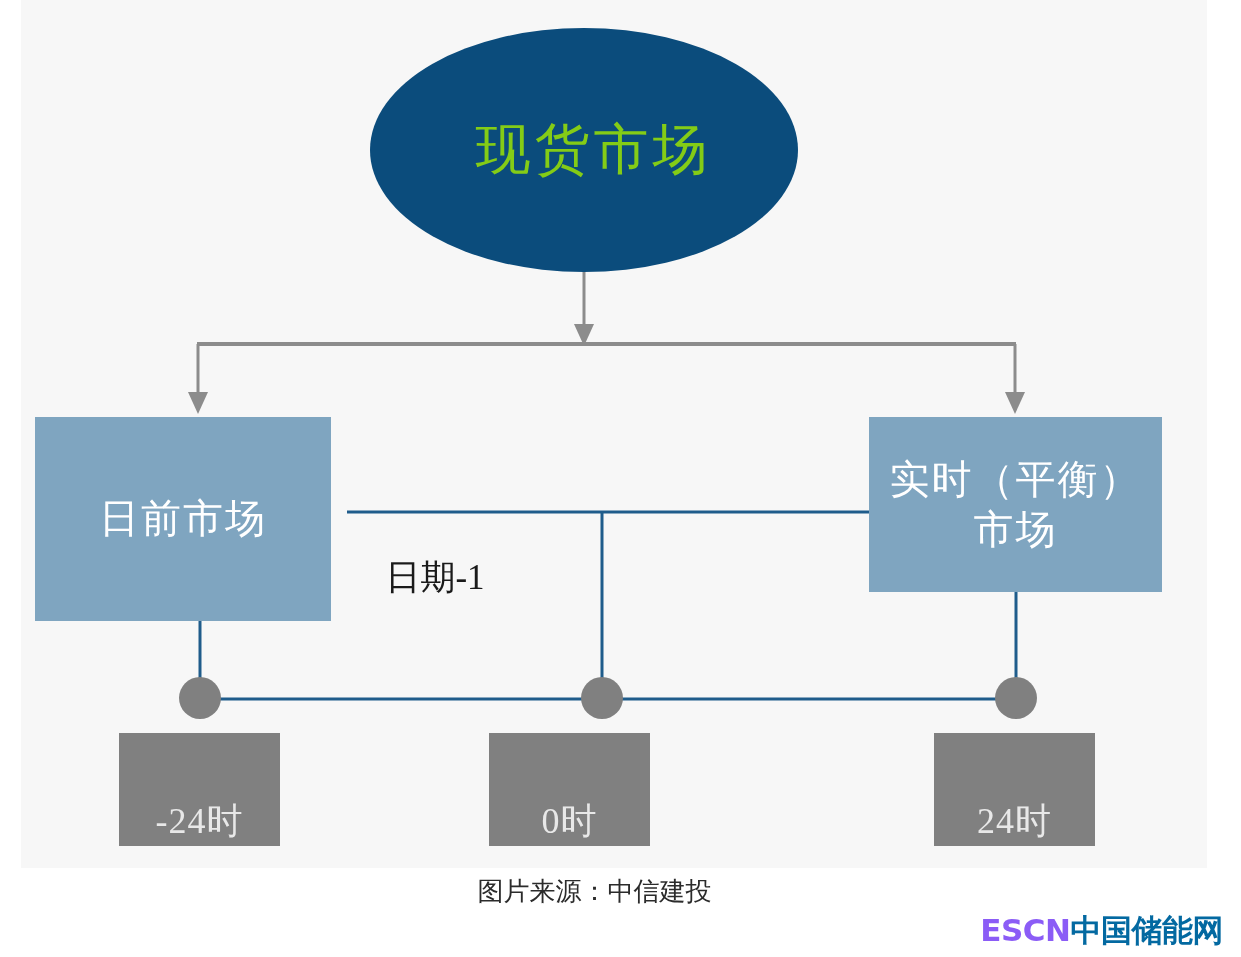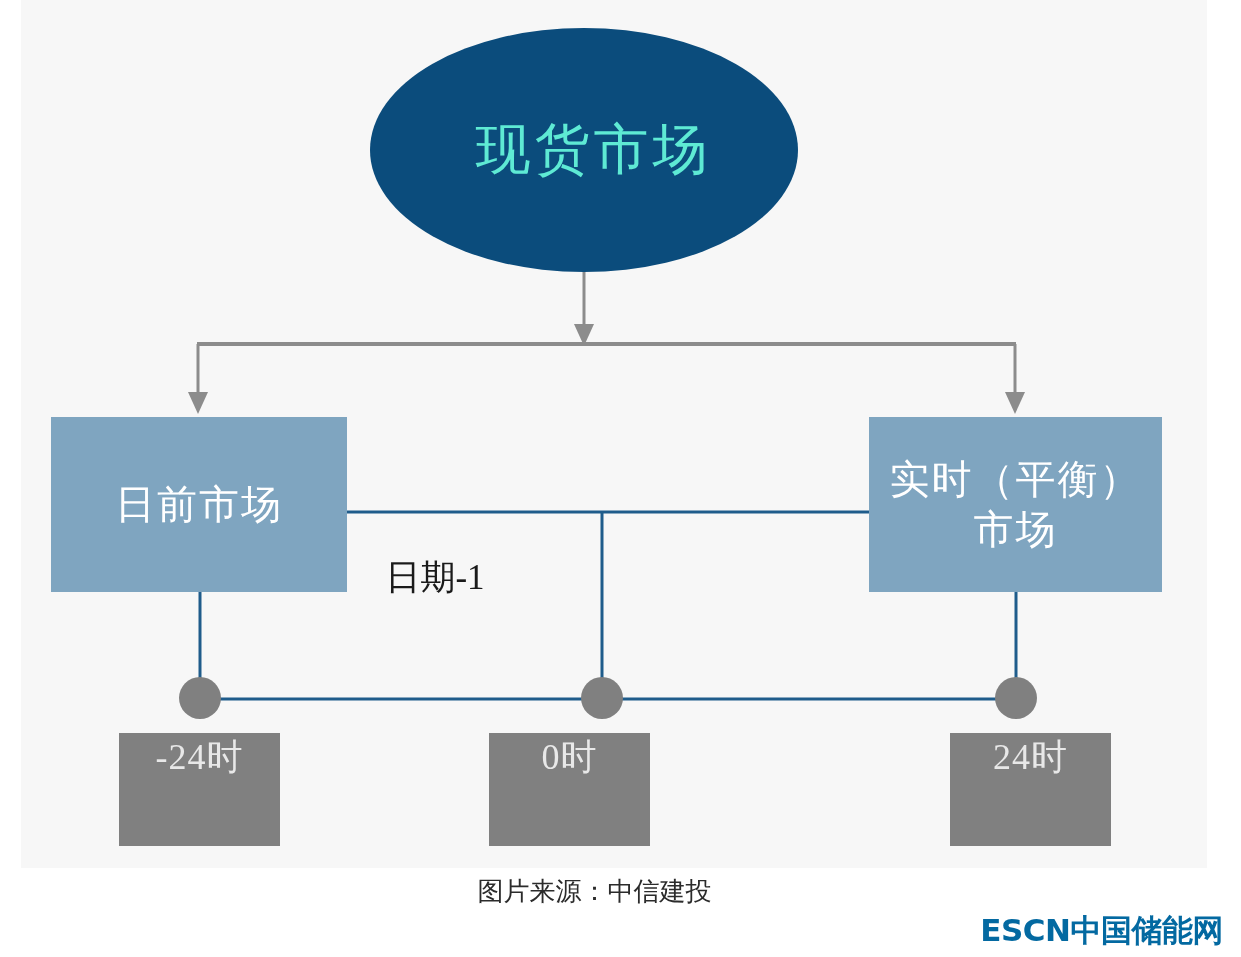--- a/index.html
+++ b/index.html
@@ -39,21 +39,21 @@
     top: 28px;
     width: 428px;
     height: 244px;
     border-radius: 50%;
     background: #0b4c7c;
     display: flex;
     align-items: center;
     justify-content: center;
   }
   .node-ellipse .label {
-    color: #5eead4;
+    color: #84cc16;
     font-size: 55px;
     letter-spacing: 4px;
     line-height: 1.1;
     text-align: center;
     white-space: nowrap;
     margin-left: 19px;
   }
 
   
   .market-box {
@@ -64,24 +64,24 @@
     justify-content: center;
   }
   .market-box .label {
     color: #ffffff;
     font-size: 40px;
     line-height: 1.25;
     text-align: center;
     letter-spacing: 2px;
   }
   #box-dayahead {
-    left: 51px;
+    left: 35px;
     top: 417px;
     width: 296px;
-    height: 175px;
+    height: 204px;
   }
   #box-realtime {
     left: 869px;
     top: 417px;
     width: 293px;
     height: 175px;
   }
 
   
   .period-note {
@@ -107,21 +107,21 @@
   }
   .period-note .note-sub {
     display: block;
   }
 
   
   .time-box {
     position: absolute;
     background: #808080;
     display: flex;
-    align-items: flex-start;
+    align-items: flex-end;
     justify-content: center;
   }
   .time-box .label {
     color: #e8e8e8;
     font-size: 36px;
     letter-spacing: 1px;
   }
   #time-box-minus24 {
     left: 119px;
     top: 733px;
@@ -132,21 +132,20 @@
     left: 489px;
     top: 733px;
     width: 161px;
     height: 113px;
   }
   #time-box-plus24 {
     left: 934px;
     top: 733px;
     width: 161px;
     height: 113px;
-    margin-left: 16px;
   }
 
   
   #caption {
     position: absolute;
     left: 0;
     top: 874px;
     width: 1189px;
     text-align: center;
     font-family: "DejaVu Sans", "Liberation Sans", sans-serif;
@@ -159,21 +158,21 @@
     position: absolute;
     right: 18px;
     top: 910px;
     font-family: "DejaVu Sans", "Liberation Sans", sans-serif;
     font-weight: bold;
     font-size: 31px;
     color: #e02020;
     letter-spacing: -0.5px;
     white-space: nowrap;
   }
-  #watermark .wm-en { color: #0369a1; }
+  #watermark .wm-en { color: #8b5cf6; }
   #watermark .wm-cn { color: #0369a1; }
 </style>
 </head>
 <body>
 
 <div id="figure-panel"></div>
 
 <svg id="diagram-svg" viewBox="0 0 1241 868" xmlns="http://www.w3.org/2000/svg">
 
   <g>

